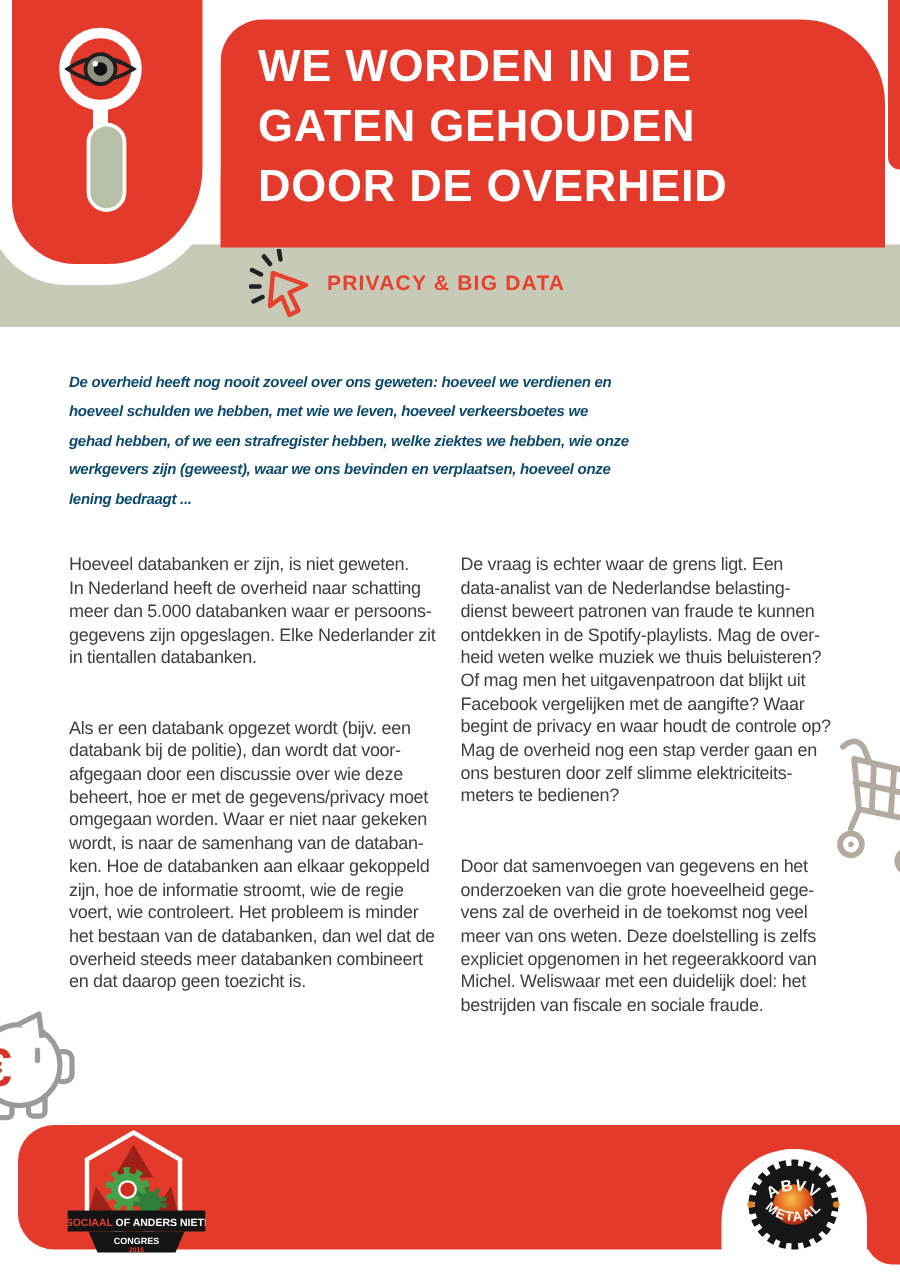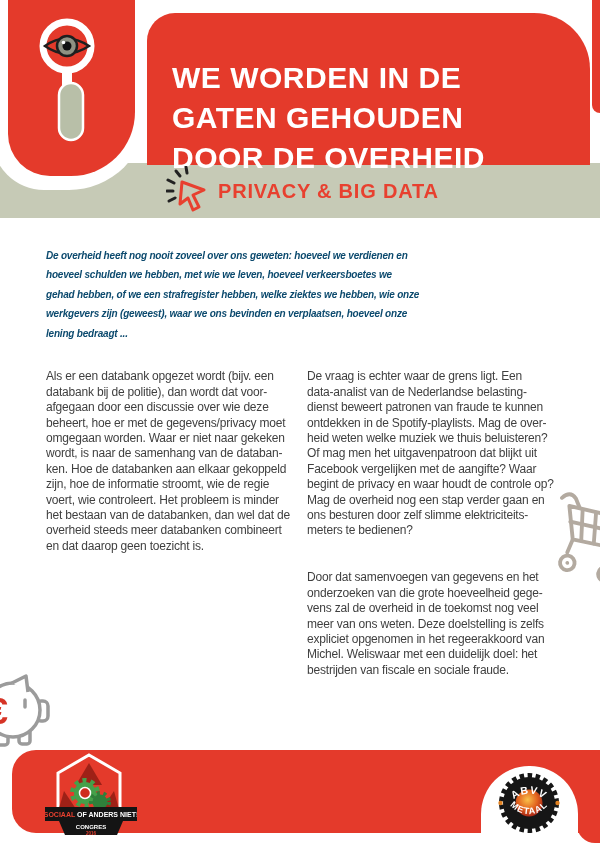--- a/index.html
+++ b/index.html
@@ -4,28 +4,28 @@
 <style>
   html,body{margin:0;padding:0;}
   body{width:600px;height:851px;position:relative;overflow:hidden;background:#ffffff;
        font-family:"Liberation Sans",sans-serif;}
   .abs{position:absolute;}
   
   .green-band{left:0;top:163px;width:600px;height:55px;background:#c6cab6;}
   .title-box{left:147px;top:13px;width:443px;height:152px;background:#e43a2b;
              border-radius:28px 56px 0 0;}
   .title-text{position:absolute;left:25px;top:12px;color:#fff;font-weight:700;
-              font-size:30px;line-height:40px;letter-spacing:.5px;white-space:pre-line;margin-top:33px;}
+              font-size:30px;line-height:40px;letter-spacing:.5px;white-space:pre-line;}
   .edge-sliver{left:592px;top:0;width:8px;height:113px;background:#e43a2b;
                border-radius:0 0 0 8px;}
   .lens-white{left:-8px;top:-30px;width:155px;height:220px;background:#fff;
               border-radius:0 0 78px 52px;}
   .lens-blob{left:8px;top:-30px;width:127px;height:206px;background:#e43a2b;
              border-radius:0 0 64px 42px;}
-  .privacy-label{left:218px;top:180px;color:#e8402f;font-weight:700;font-size:20px;
+  .privacy-label{left:218px;top:180px;color:#e8402f;font-weight:700;font-size:14px;
                  letter-spacing:.8px;}
   
   .intro{left:46px;top:246px;width:532px;color:#0c4a6e;font-style:italic;font-weight:700;
          font-size:10px;line-height:19.4px;letter-spacing:-.2px;white-space:pre-line;}
   .col{color:#3f3f3f;font-size:12px;line-height:15.4px;letter-spacing:-.2px;
        white-space:pre-line;}
   .col p{margin:0 0 16px 0;}
   .col-left{left:46px;top:354px;width:252px;}
   .col-right{left:307px;top:354px;width:258px;}
   
@@ -76,20 +76,25 @@
 
 <div class="abs privacy-label">PRIVACY &amp; BIG DATA</div>
 
 <div class="abs intro">De overheid heeft nog nooit zoveel over ons geweten: hoeveel we verdienen en
 hoeveel schulden we hebben, met wie we leven, hoeveel verkeersboetes we
 gehad hebben, of we een strafregister hebben, welke ziektes we hebben, wie onze
 werkgevers zijn (geweest), waar we ons bevinden en verplaatsen, hoeveel onze
 lening bedraagt ...</div>
 
 <div class="abs col col-left">
+  <p>Hoeveel databanken er zijn, is niet geweten.
+In Nederland heeft de overheid naar schatting
+meer dan 5.000 databanken waar er persoons-
+gegevens zijn opgeslagen. Elke Nederlander zit
+in tientallen databanken.</p>
   <p>Als er een databank opgezet wordt (bijv. een
 databank bij de politie), dan wordt dat voor-
 afgegaan door een discussie over wie deze
 beheert, hoe er met de gegevens/privacy moet
 omgegaan worden. Waar er niet naar gekeken
 wordt, is naar de samenhang van de databan-
 ken. Hoe de databanken aan elkaar gekoppeld
 zijn, hoe de informatie stroomt, wie de regie
 voert, wie controleert. Het probleem is minder
 het bestaan van de databanken, dan wel dat de

